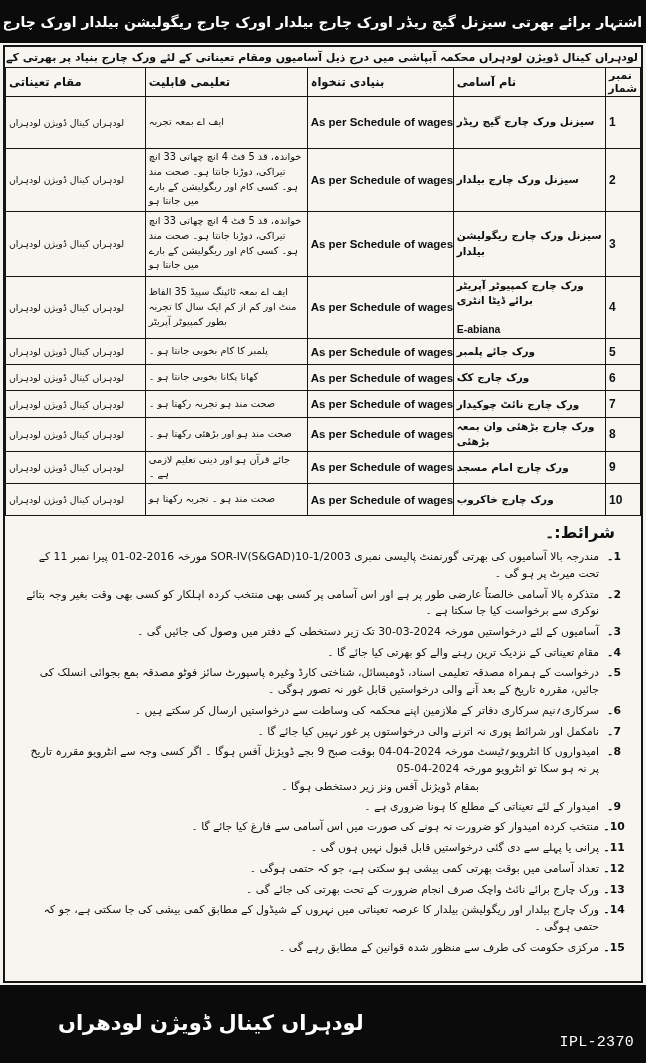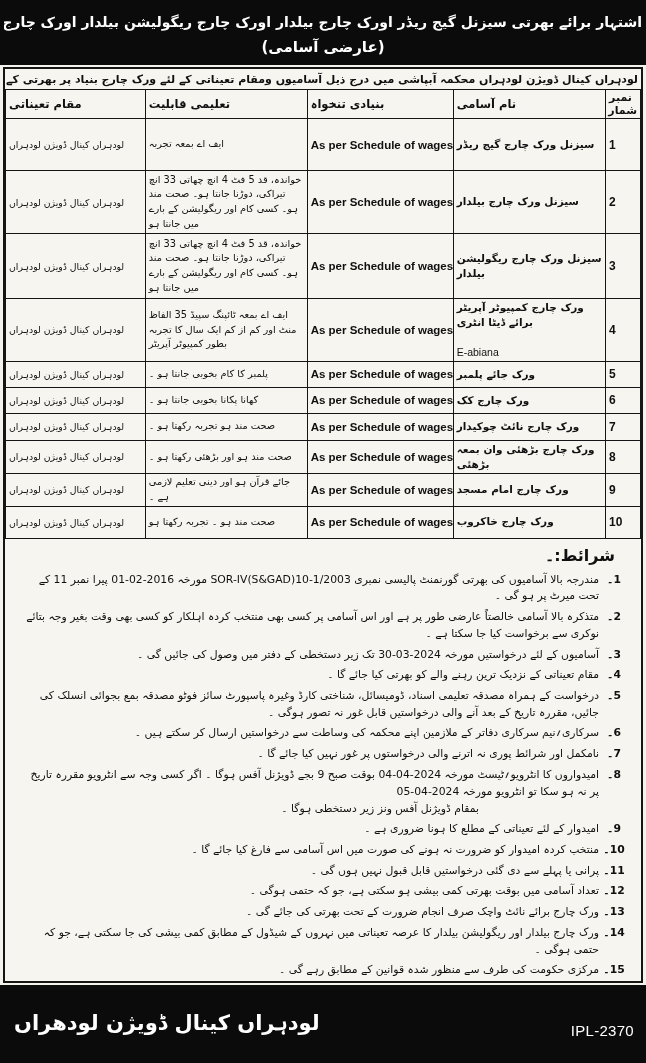--- a/index.html
+++ b/index.html
@@ -57,21 +57,21 @@
   tbody tr:nth-child(6){height:26px;}
   tbody tr:nth-child(7){height:27px;}
   tbody tr:nth-child(8){height:27px;}
   tbody tr:nth-child(9){height:27px;}
   tbody tr:nth-child(10){height:32px;}
   td.c-no{font-size:12px;font-weight:bold;font-family:"Liberation Sans",sans-serif;}
   td.c-post{font-size:10.5px;font-weight:600;line-height:1.45;}
   .post-sub{
     display:block;direction:ltr;
     font-family:"Liberation Sans",sans-serif;
-    font-weight:normal;font-size:10.5px;margin-top:14px;
+    font-weight:bold;font-size:10.5px;margin-top:14px;
   }
   .post-sub:empty{display:none;}
   td.c-sal{
     direction:ltr;font-family:"Liberation Sans",sans-serif;
     font-size:11.5px;font-weight:700;white-space:nowrap;
   }
   td.c-qual{font-size:9.8px;line-height:1.5;}
   td.c-place{font-size:9.3px;white-space:nowrap;}
   
   .terms{direction:rtl;padding:7px 12px 2px 17px;flex:1 1 auto;overflow:hidden;}
@@ -87,35 +87,34 @@
     position:relative;margin-top:2px;
   }
   .signature{
     position:absolute;right:auto;left:14px;top:8px;
     direction:rtl;display:flex;align-items:flex-start;
   }
   .sig-title{
     font-size:30px;font-weight:bold;
     transform:translateY(-4px);margin-left:10px;line-height:1.1;
   }
-  .sig-name{font-size:21px;font-weight:bold;margin-top:18px;line-height:1.2;}
+  .sig-name{font-size:21px;font-weight:bold;margin-top:18px;line-height:1.2;margin-left:44px;}
   .ipl-ref{
-    position:absolute;right:12px;bottom:24px;
-    font-family:Liberation Sans, sans-serif;
+    position:absolute;right:12px;bottom:12px;
+    font-family:Liberation Mono, monospace;
     font-size:15px;letter-spacing:.3px;
   }
 </style>
 </head>
 <body>
 
 <div class="page">
 
   <div class="header-band">
     <div class="title1">اشتہار برائے بھرتی سیزنل گیج ریڈر اورک چارج بیلدار اورک چارج ریگولیشن بیلدار اورک چارج کمپیوٹر آپریٹر وغیرہ</div>
-    <div class="title2">(عارضی آسامی)</div>
   </div>
 
   <div class="content">
 
     <div class="intro">لودہراں کینال ڈویژن لودہراں محکمہ آبپاشی میں درج ذیل آسامیوں ومقام تعیناتی کے لئے ورک چارج بنیاد پر بھرتی کے لئے امیدوار سے سادہ کاغذ پر دستخط شدہ درخواستیں مطلوب ہیں ۔</div>
 
     <table>
       <colgroup>
         <col style="width:5.5%">
           <col style="width:24%">

